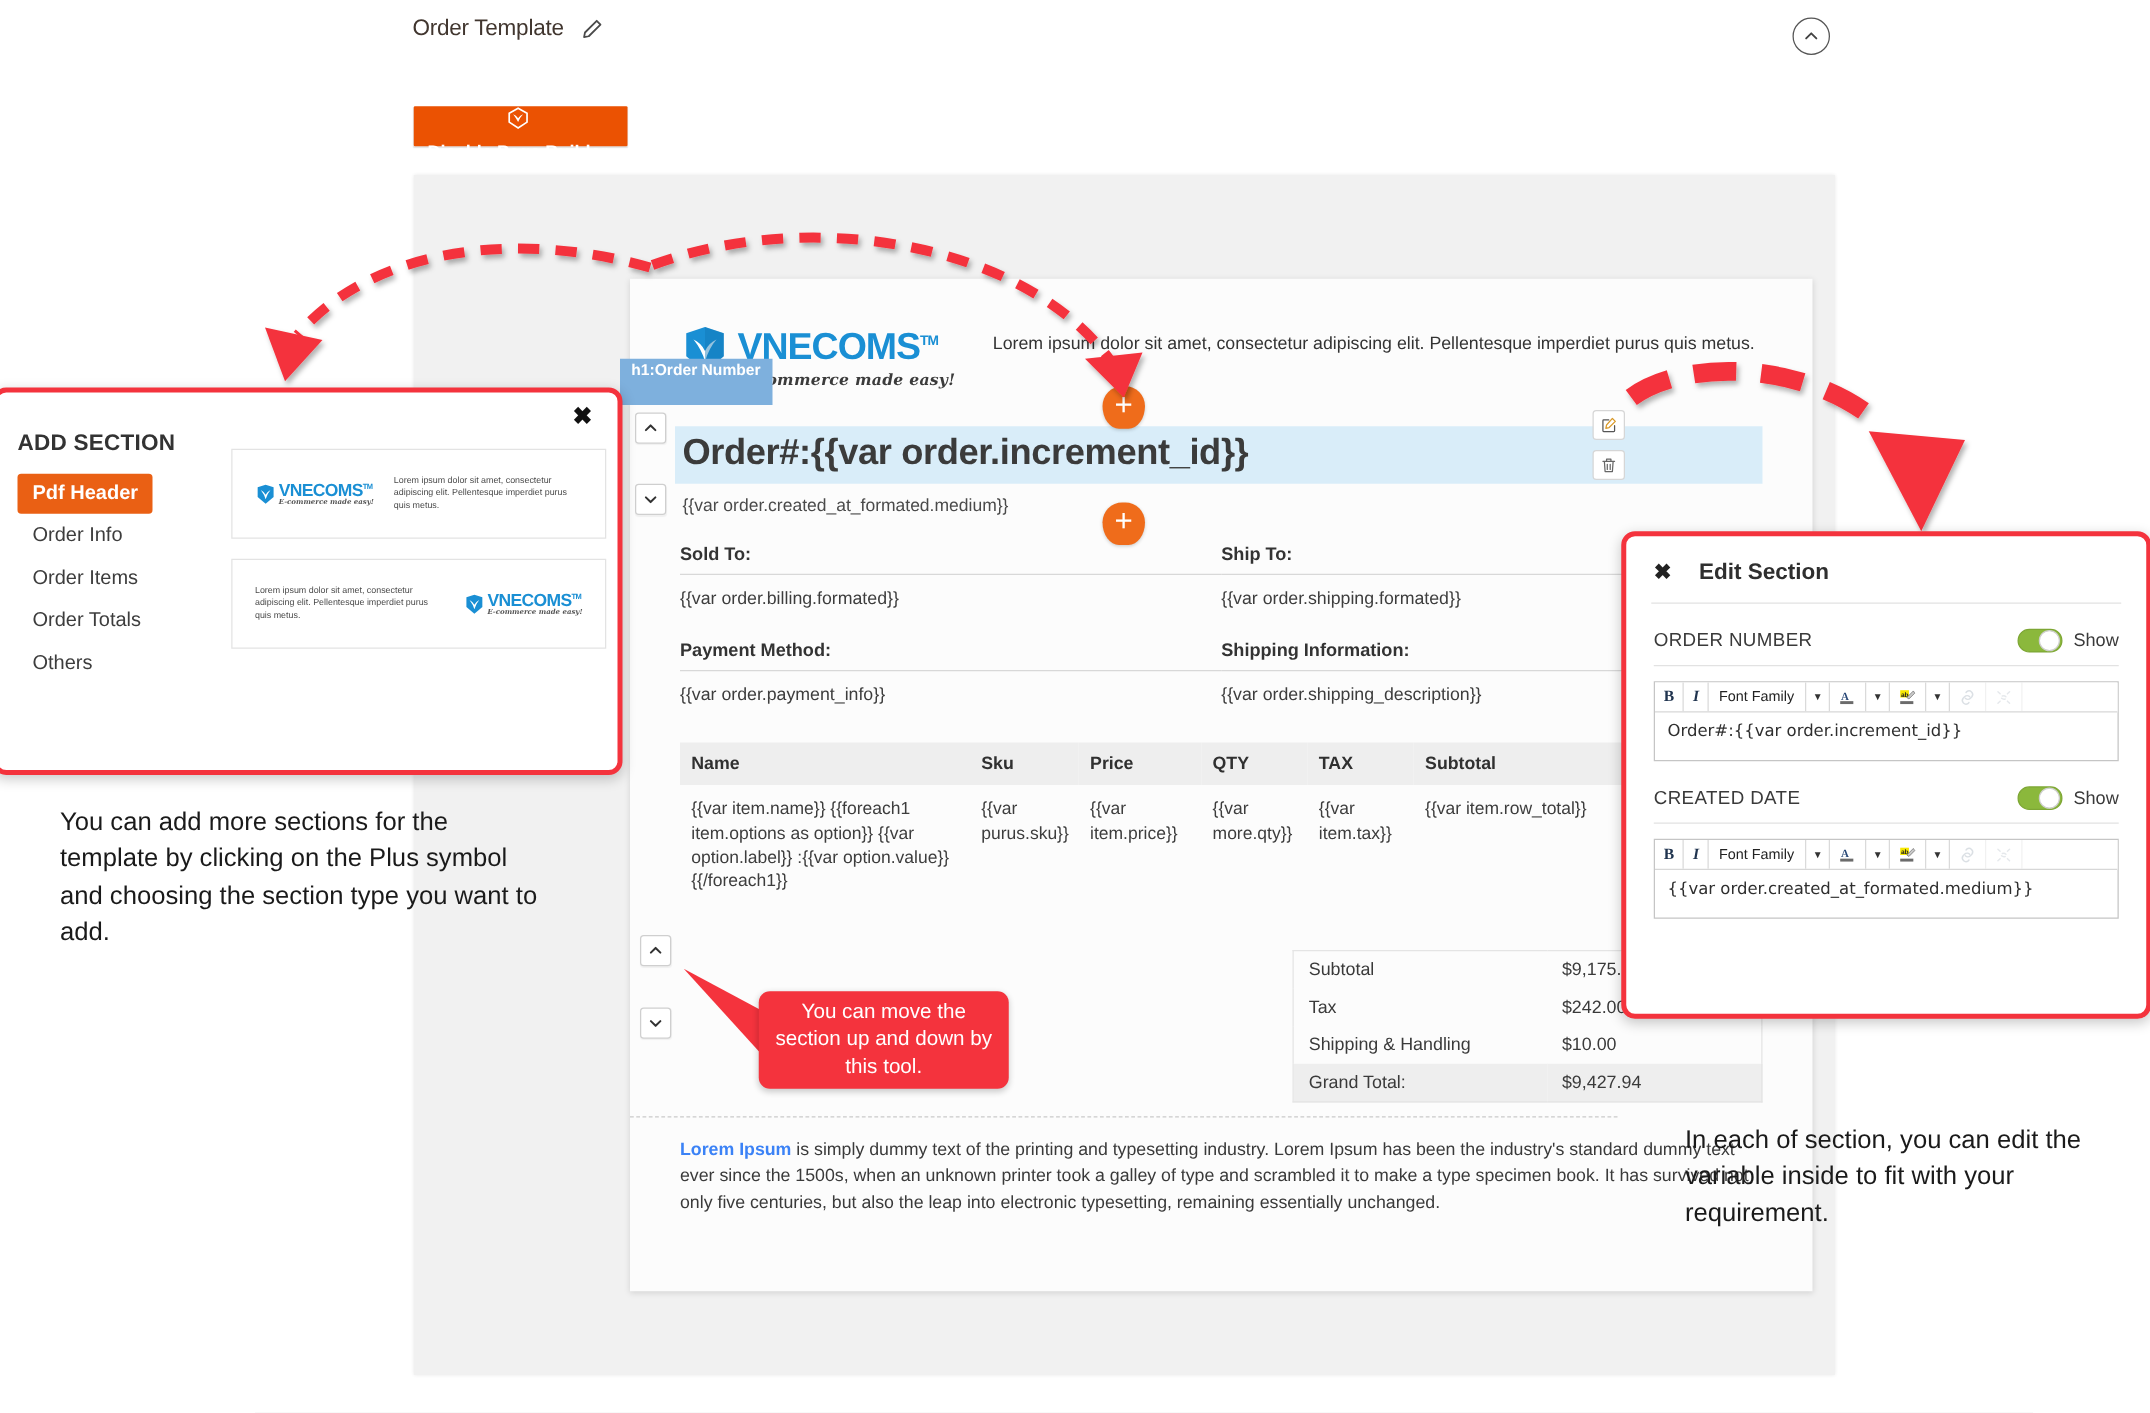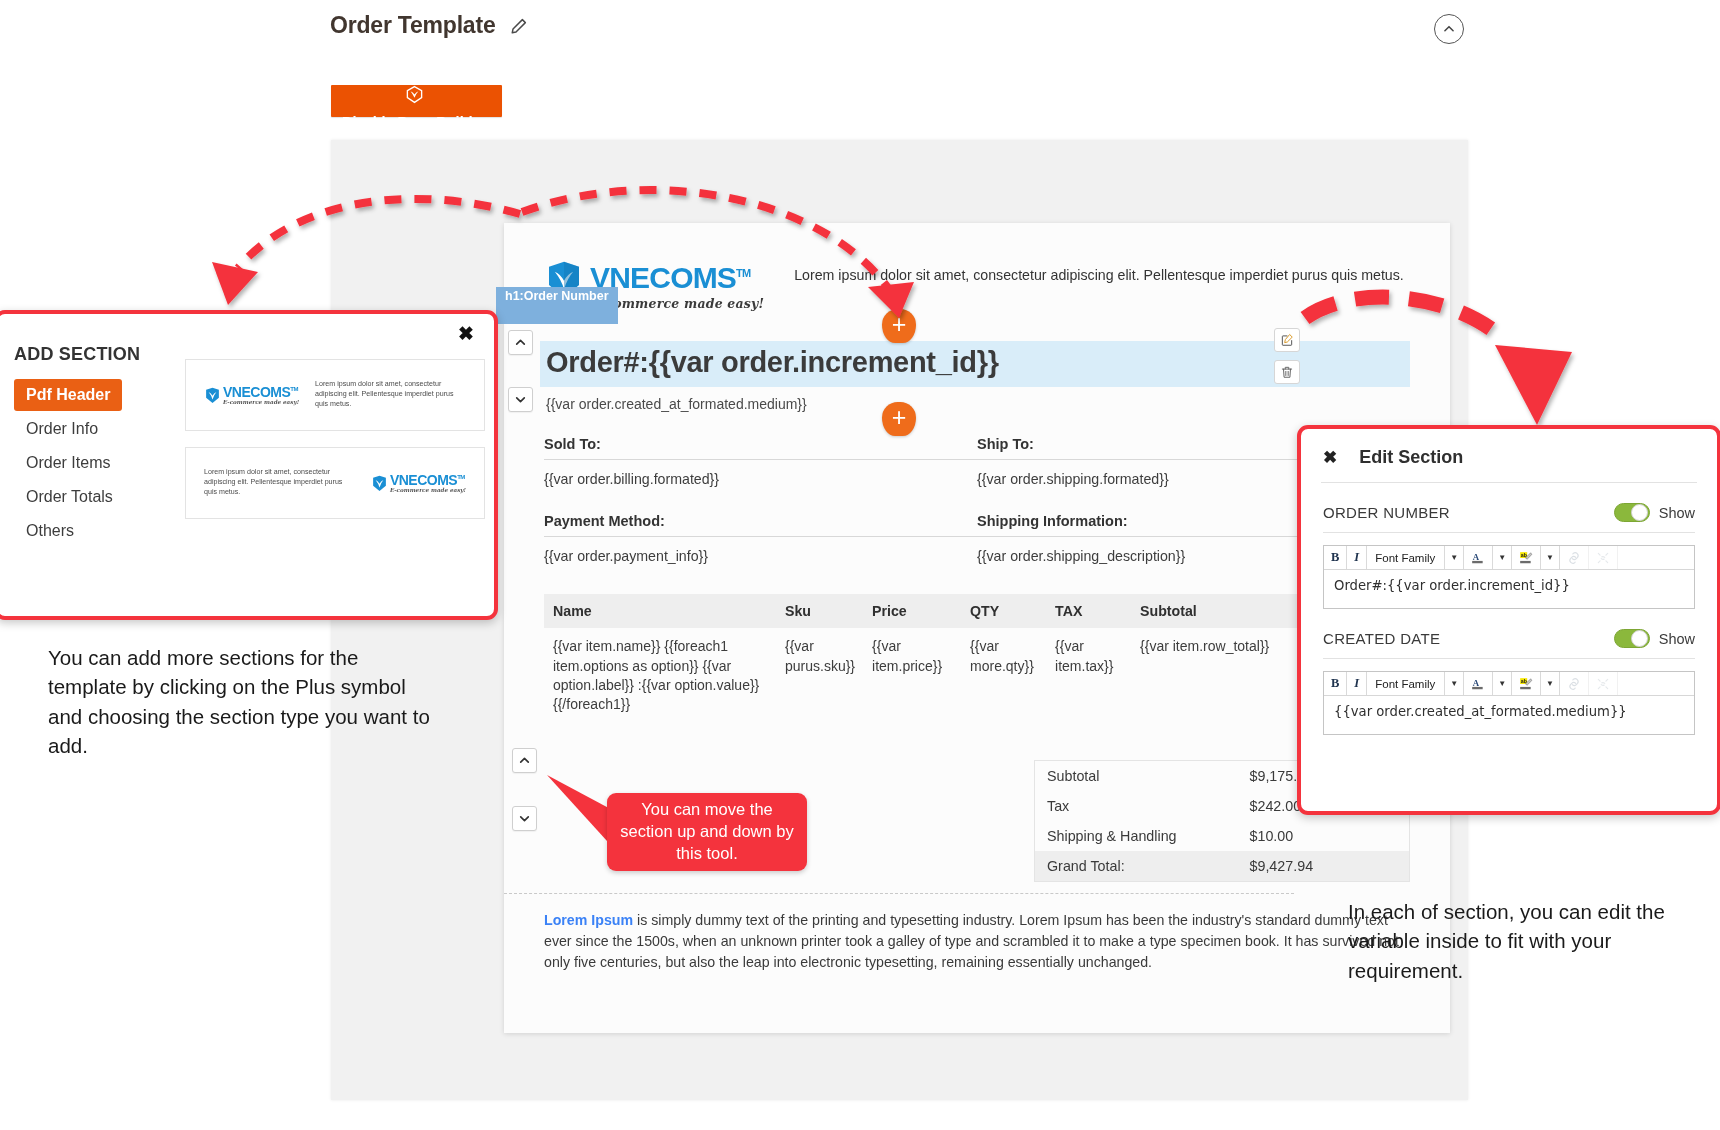--- a/index.html
+++ b/index.html
@@ -16,21 +16,21 @@
 
   
   #page-header {
     position:absolute; left:0; top:0; width:1720px; height:60px;
   }
   #page-title-wrap {
     position:absolute; left:330px; top:12px;
     display:flex; align-items:center; gap:14px;
   }
   #page-title {
-    font-size:23px; font-weight:700; color:#41362f; letter-spacing:-0.2px;
+    font-size:18px; font-weight:400; color:#41362f; letter-spacing:-0.2px;
   }
   .pencil-icon { width:18px; height:18px; display:block; }
   #collapse-btn {
     position:absolute; left:1434px; top:14px;
     width:30px; height:30px; border-radius:50%;
     border:1.6px solid #555; display:flex; align-items:center; justify-content:center;
     background:transparent; cursor:pointer;
   }
   #collapse-btn svg { width:14px; height:14px; }
 

